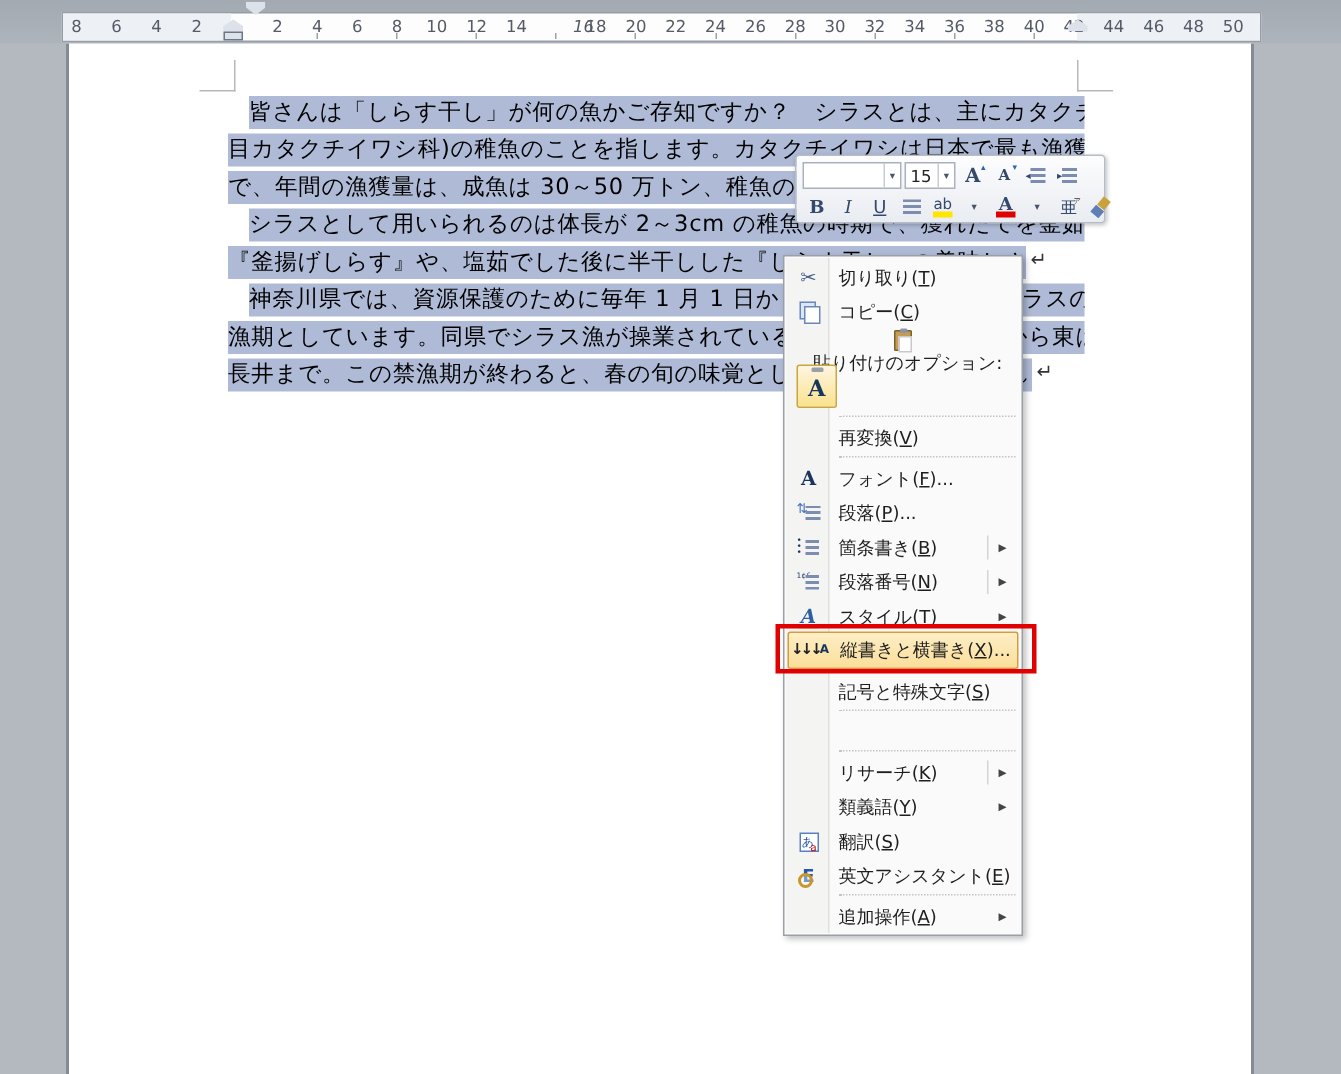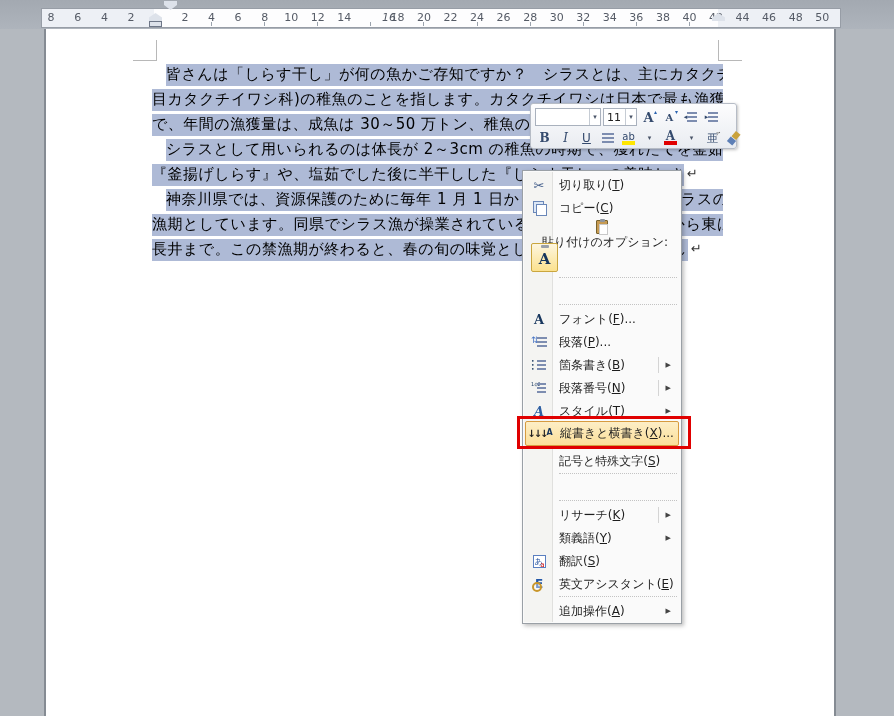--- a/index.html
+++ b/index.html
@@ -217,21 +217,21 @@
   <span class="pilcrow" style="left:691px; top:241px;">↵</span>
 </div>
 
 <div class="minibar">
   <div class="mb-row" style="top:3px;">
     <div class="combo" style="width:66px;">
       <span></span>
       <span class="ar">▾</span>
     </div>
     <div class="combo" style="width:34px;">
-      <span style="padding-left:3px;">11</span>
+      <span style="padding-left:3px;">15</span>
       <span class="ar">▾</span>
     </div>
     <div class="mbtn b" style="font-size:13px;">
       <span>A</span>
         <span class="sup">▴</span>
     </div>
     <div class="mbtn b" style="font-size:10px;">
       <span>A</span>
         <span class="sup">▾</span>
     </div>
@@ -292,20 +292,24 @@
       </span>
     <span class="lbl"><span>貼り付けのオプション:</span></span>
   </div>
   <div class="pasteA" style="top:72px;">
     <span class="clip"></span>
     <span class="A">A</span>
   </div>
 
   <div class="msep" style="top:106px;"></div>
 
+  <div class="mi" style="top:110px;">
+    <span class="gic"></span>
+    <span class="lbl"><span>再変換(</span><span class="key">V</span><span>)</span></span>
+  </div>
 
   <div class="msep" style="top:133px;"></div>
 
   <div class="mi" style="top:137px;">
     <span class="gic">
         <span class="ic fontA">A</span>
       </span>
     <span class="lbl"><span>フォント(</span><span class="key">F</span><span>)...</span></span>
   </div>
   <div class="mi" style="top:160px;">

